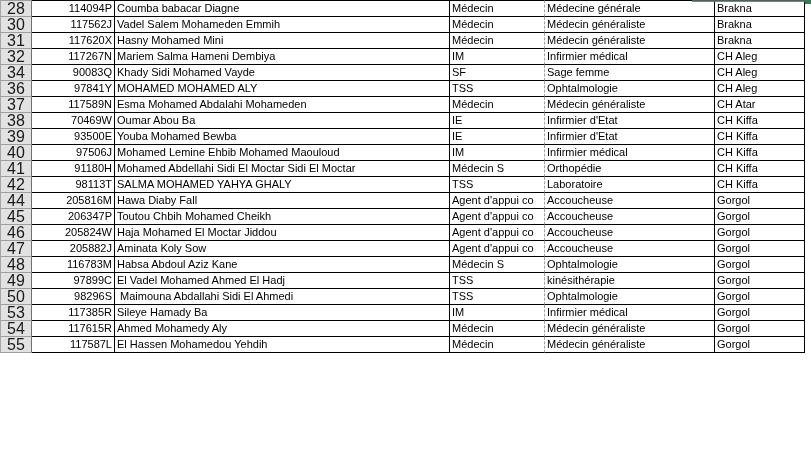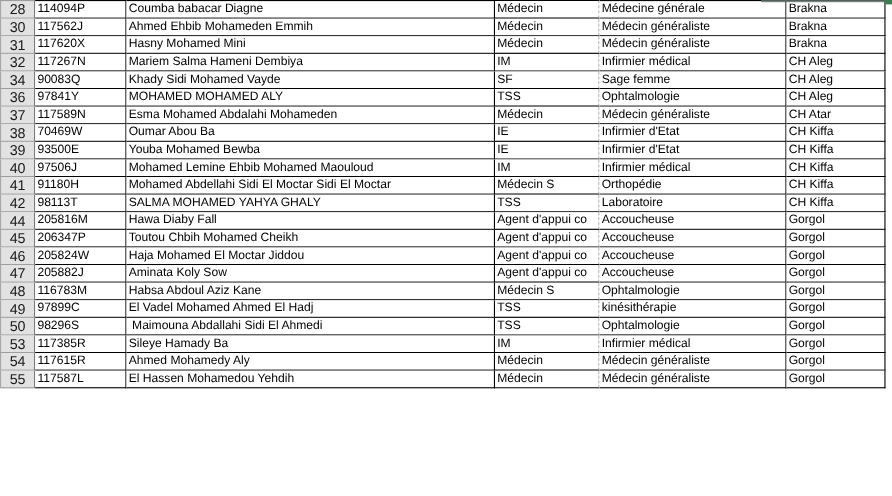--- a/index.html
+++ b/index.html
@@ -33,30 +33,30 @@
     vertical-align: middle;
     border-right: 1px solid #000000;
     border-bottom: 1px solid #000000;
     background: #ffffff;
     line-height: 15px;
   }
   
   .grid td.rh {
     background: #e2e2e2;
     text-align: center;
-    font-size: 13px;
+    font-size: 16px;
     color: #1a1a1a;
     border-left: 1px solid #a6a6a6;
     border-right: 1px solid #6f6f6f;
     border-bottom: 1px solid #9e9e9e;
     padding: 0;
   }
   .grid tr:first-child td { border-top: 1px solid #000000; }
   .grid tr:first-child td.rh { border-top: 1px solid #9e9e9e; }
-  .grid td.c-id  { text-align: left; }
+  .grid td.c-id  { text-align: right; }
   .grid td.c-pos { border-right: 1px dashed #a3a3a3; margin-top: 48px; }
   .corner-marker {
     position: absolute;
     top: 0;
     left: 805px;
     width: 6px;
     height: 4px;
   }
   .top-edge-strip {
     position: absolute;
@@ -85,21 +85,21 @@
     <td class="rh">28</td>
     <td class="c-id">114094P</td>
     <td class="c-name">Coumba babacar Diagne</td>
     <td class="c-pos">Médecin</td>
     <td class="c-spec">Médecine générale</td>
     <td class="c-loc">Brakna</td>
   </tr>
         <tr>
     <td class="rh">30</td>
     <td class="c-id">117562J</td>
-    <td class="c-name">Ahmed Ehbib Mohameden Emmih</td>
+    <td class="c-name">Vadel Salem Mohameden Emmih</td>
     <td class="c-pos">Médecin</td>
     <td class="c-spec">Médecin généraliste</td>
     <td class="c-loc">Brakna</td>
   </tr>
         <tr>
     <td class="rh">31</td>
     <td class="c-id">117620X</td>
     <td class="c-name">Hasny Mohamed Mini</td>
     <td class="c-pos">Médecin</td>
     <td class="c-spec">Médecin généraliste</td>

